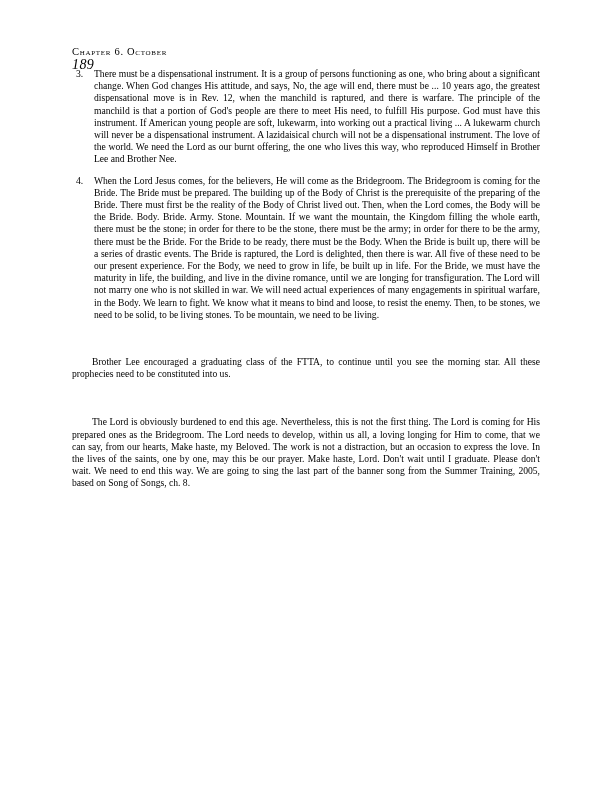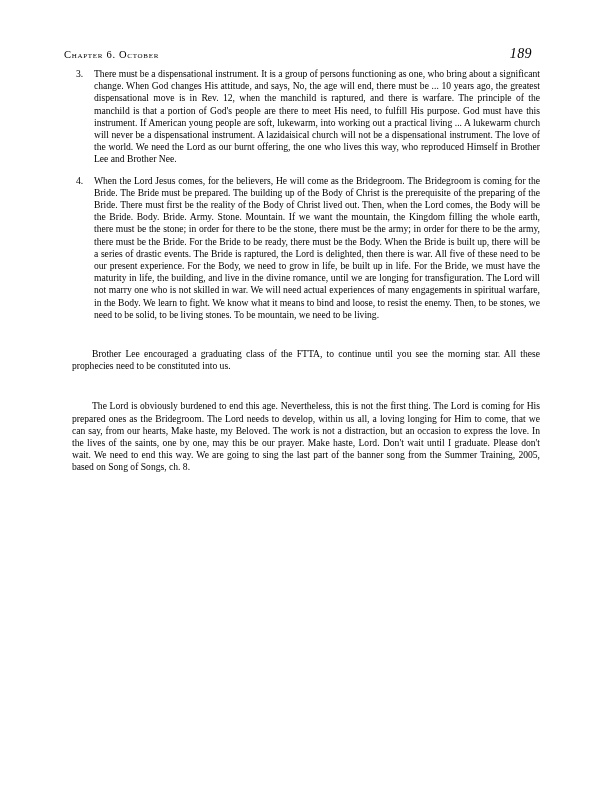--- a/index.html
+++ b/index.html
@@ -18,28 +18,29 @@
   .page {
     position: absolute;
     left: 0; top: 0;
     width: 612px;
     height: 792px;
     box-sizing: border-box;
     padding: 0;
   }
   .header {
     position: absolute;
-    left: 64px;
+    left: 72px;
     top: 46px;
     width: 468px;
     display: flex;
     justify-content: space-between;
     align-items: baseline;
     font-size: 9.8px;
     letter-spacing: 0.4px;
+    flex-direction: column;
   }
   .header .chapter {
     font-family: "Liberation Serif", serif;
     font-style: normal;
     font-variant: small-caps;
     letter-spacing: 0.7px;
     font-size: 10.5px;
   }
   .header .pageno {
     font-size: 14px;
@@ -66,21 +67,21 @@
     text-align: justify;
   }
   ol.numlist > li .marker {
     position: absolute;
     left: 4px;
     top: 0;
     width: 16px;
     text-align: left;
   }
   p.para {
-    margin: 8px 0 0 0;
+    margin: 16px 0 0 0;
     text-indent: 20px;
     text-align: justify;
   }
   .spacer-md { height: 10px; }
 </style>
 </head>
 <body>
 
 <div class="page">
 

